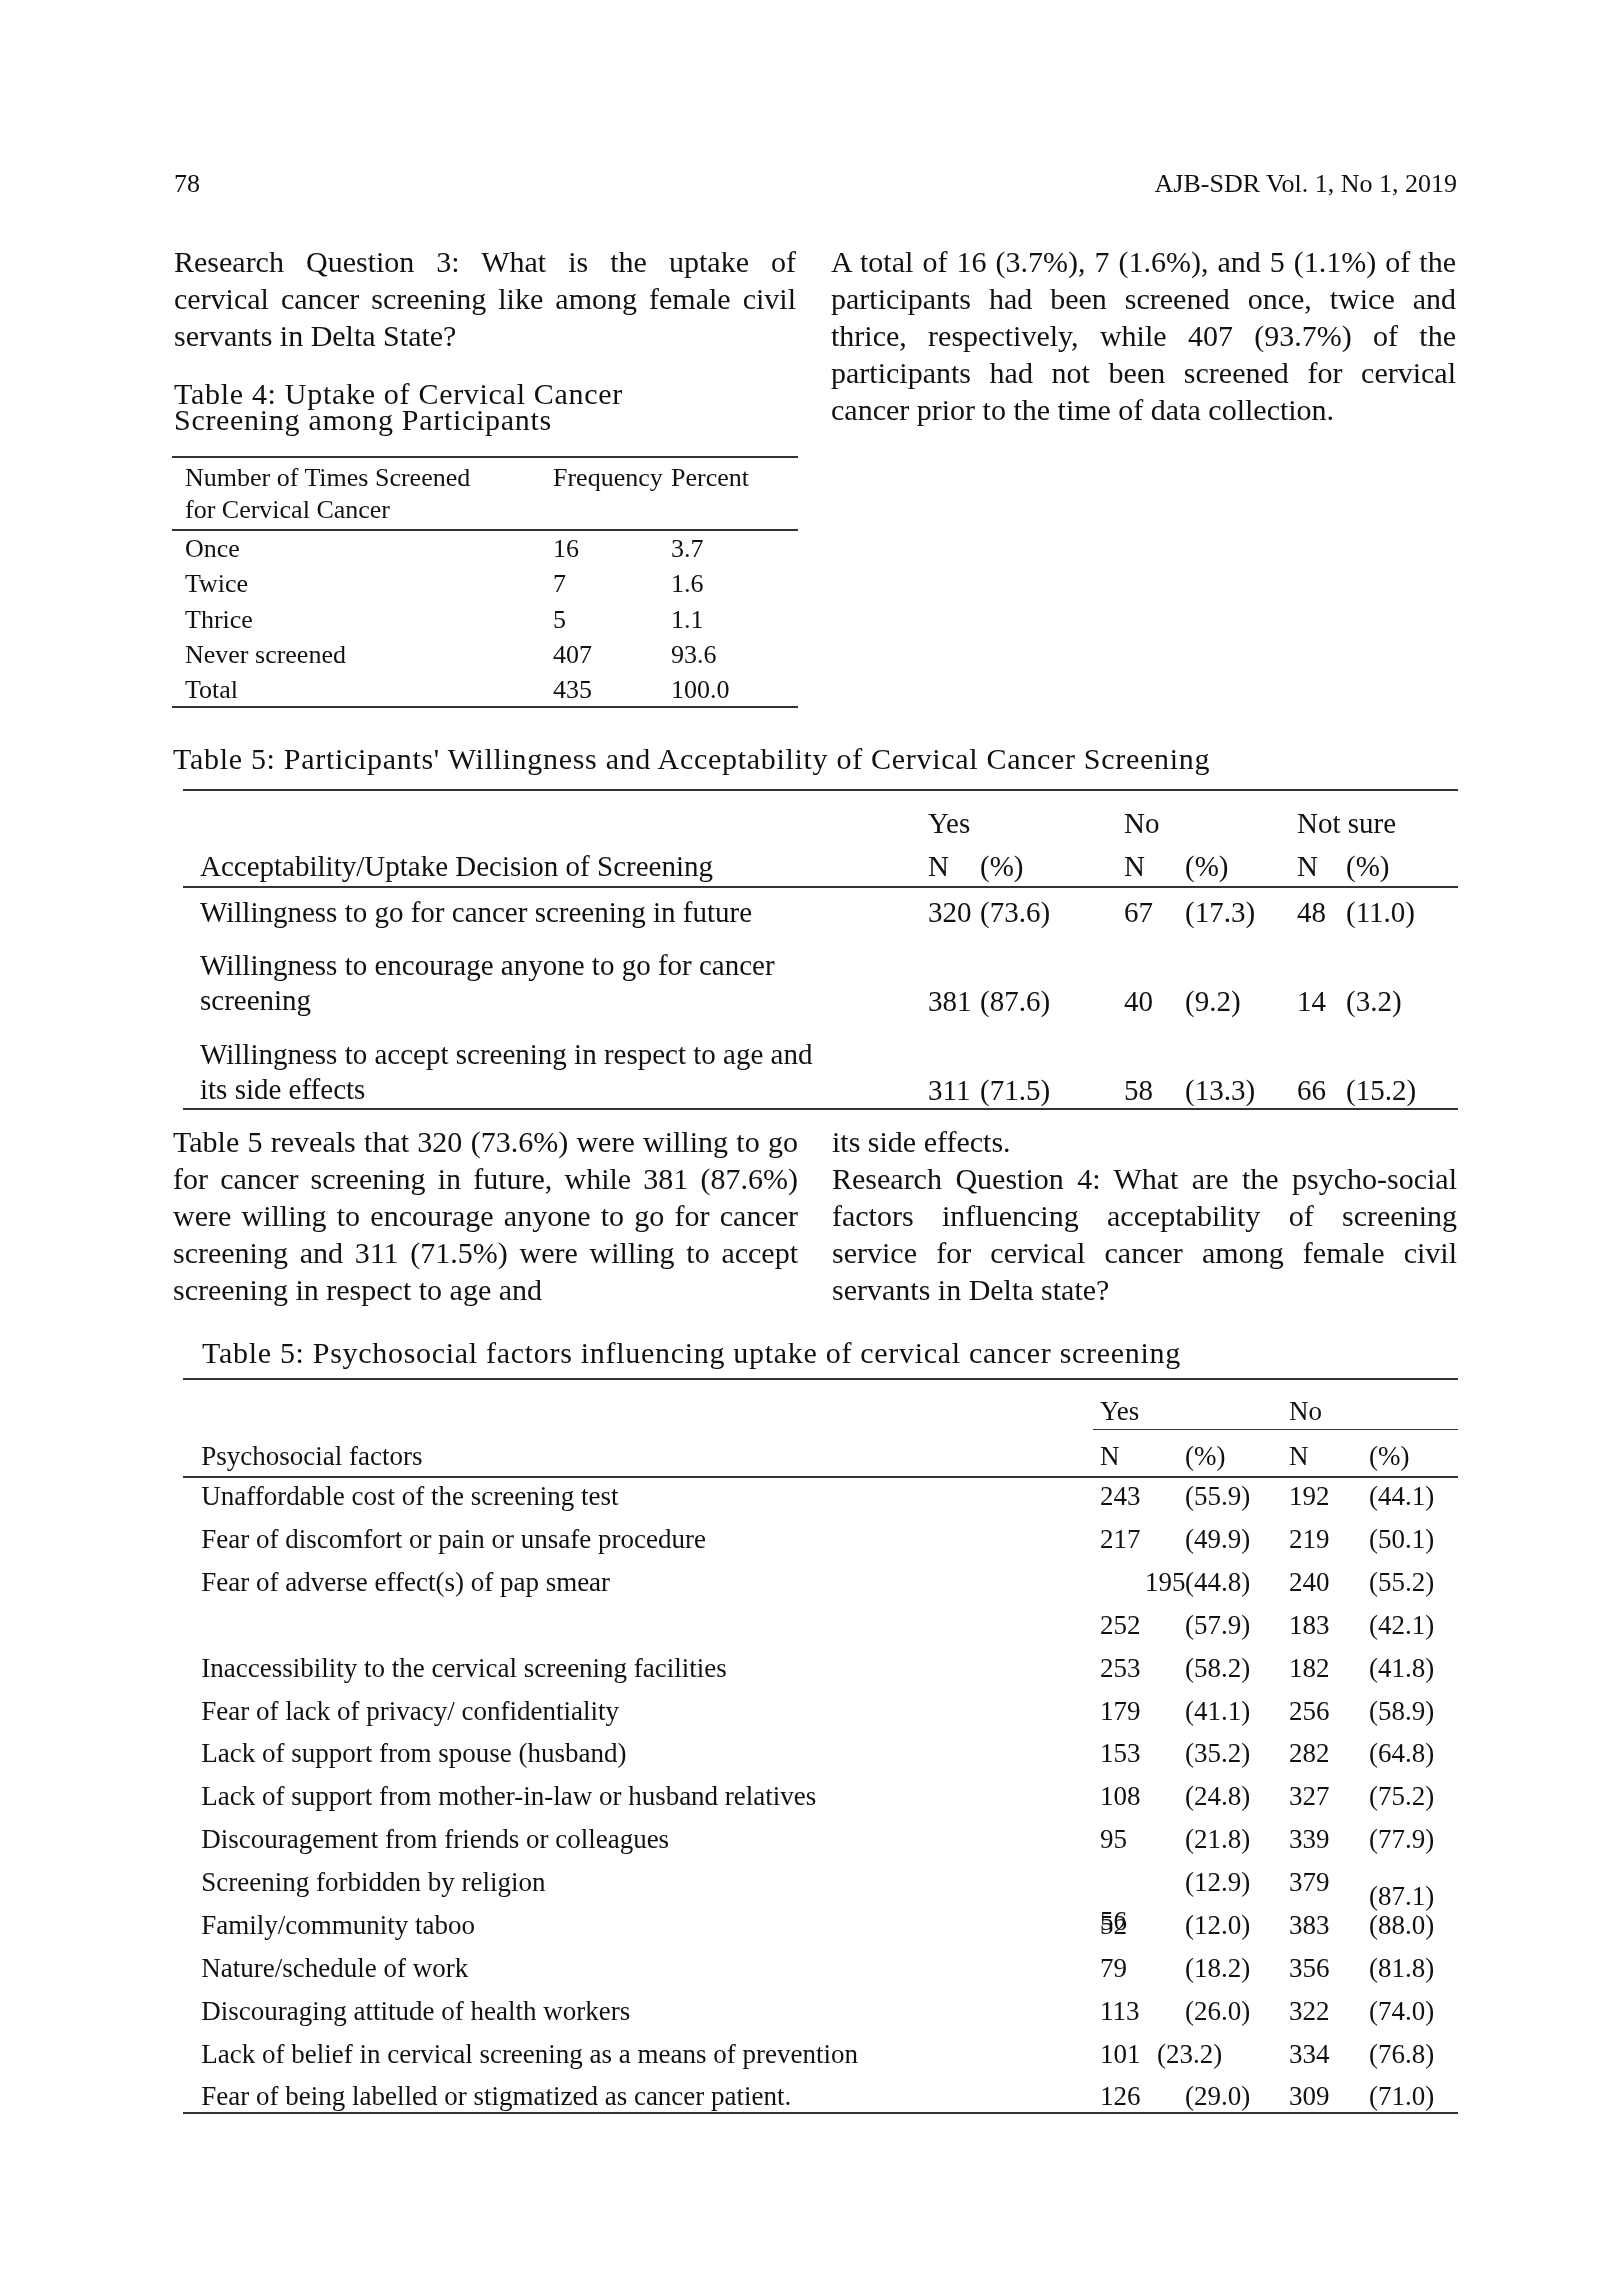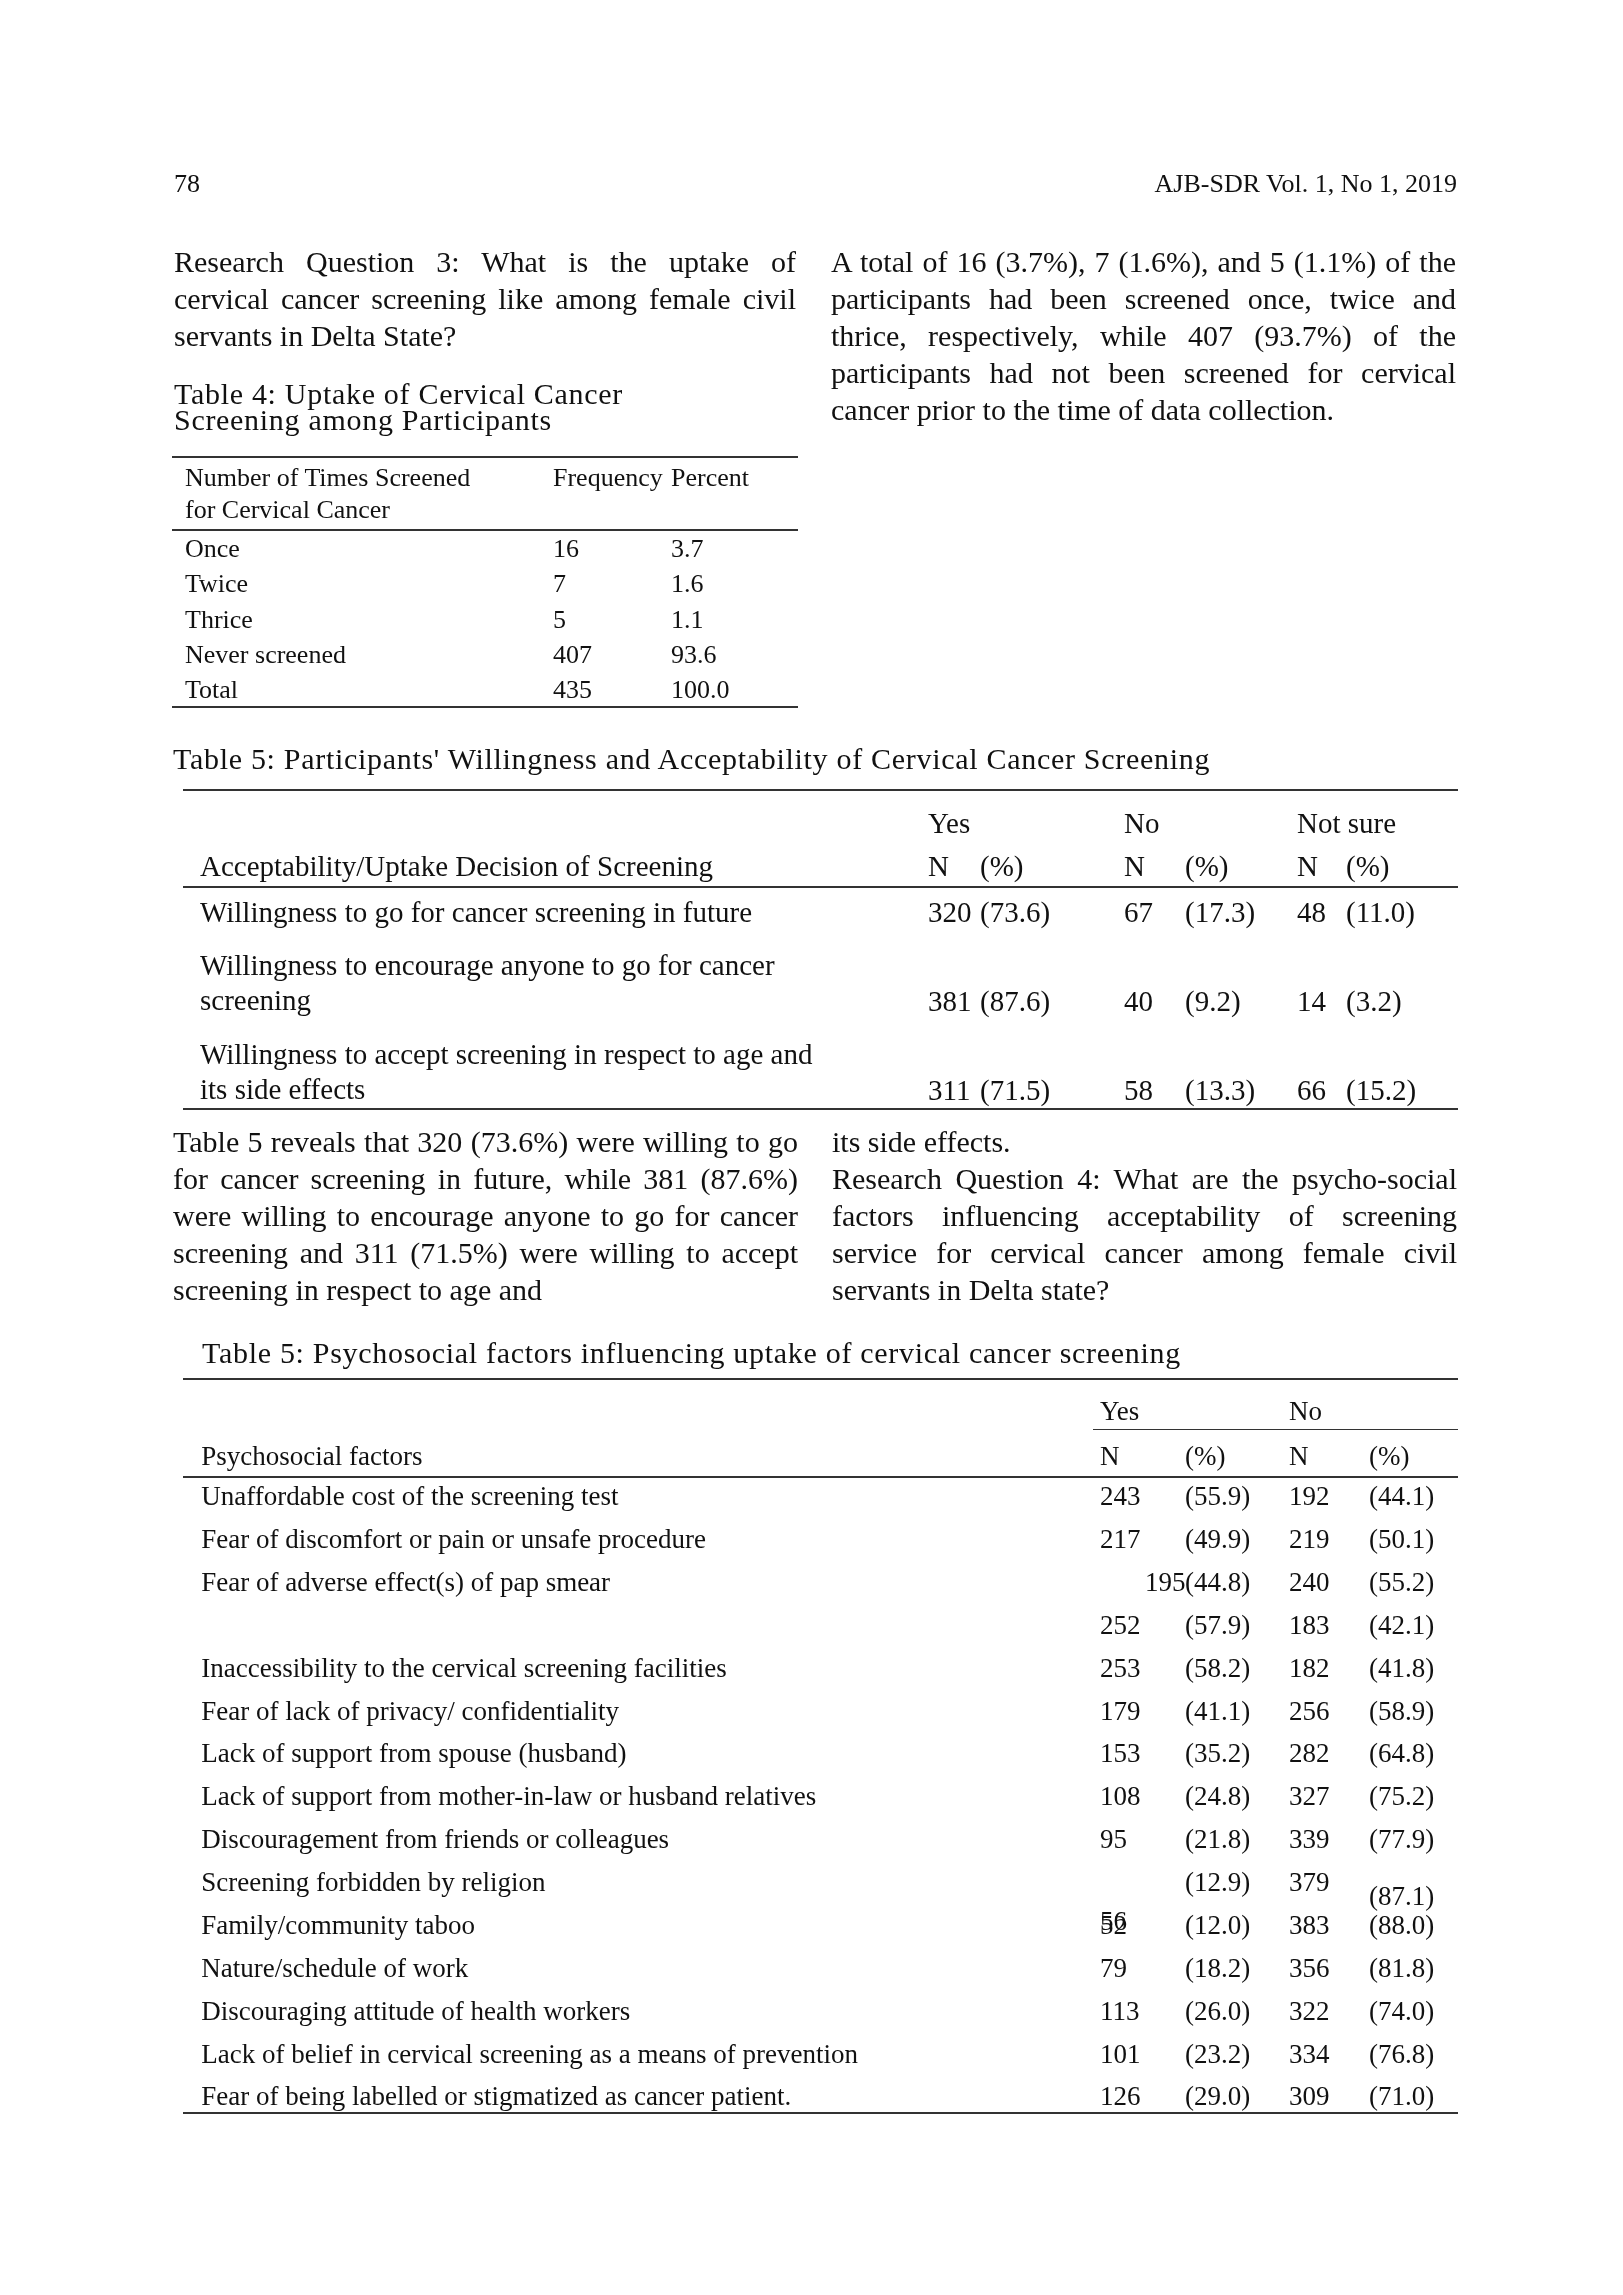--- a/index.html
+++ b/index.html
@@ -232,21 +232,21 @@
       <div class="row" style="top: 622px;">
         <span class="lab">Discouraging attitude of health workers</span>
         <span class="v" style="left: 917px;">113</span>
         <span class="v" style="left: 1002px;">(26.0)</span>
         <span class="v" style="left: 1106px;">322</span>
         <span class="v" style="left: 1186px;">(74.0)</span>
       </div>
       <div class="row" style="top: 665px;">
         <span class="lab">Lack of belief in cervical screening as a means of prevention</span>
         <span class="v" style="left: 917px;">101</span>
-        <span class="v" style="left: 1002px;">(23.2)</span>
+        <span class="v" style="left: 974px;">(23.2)</span>
         <span class="v" style="left: 1106px;">334</span>
         <span class="v" style="left: 1186px;">(76.8)</span>
       </div>
       <div class="row" style="top: 707px;">
         <span class="lab">Fear of being labelled or stigmatized as cancer patient.</span>
         <span class="v" style="left: 917px;">126</span>
         <span class="v" style="left: 1002px;">(29.0)</span>
         <span class="v" style="left: 1106px;">309</span>
         <span class="v" style="left: 1186px;">(71.0)</span>
       </div>

